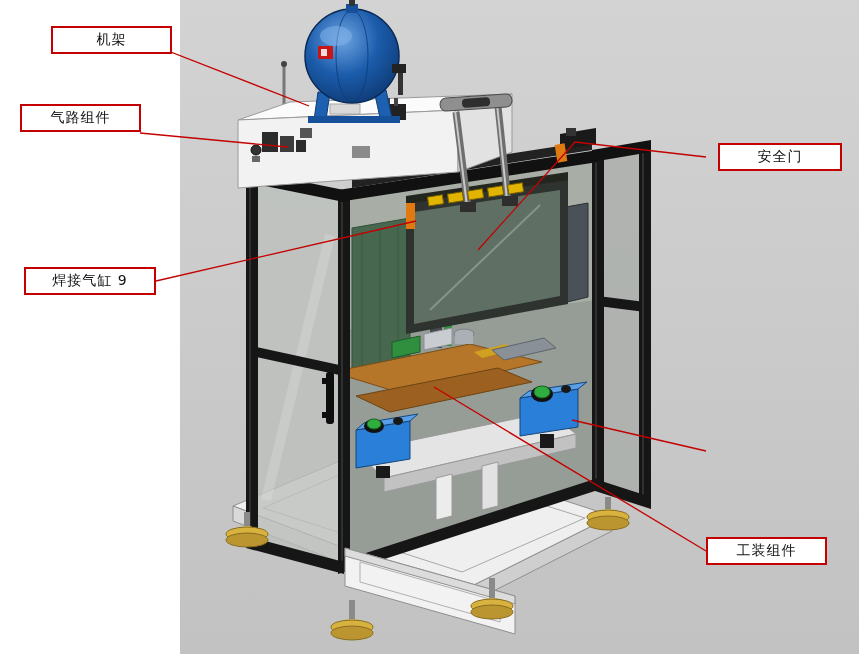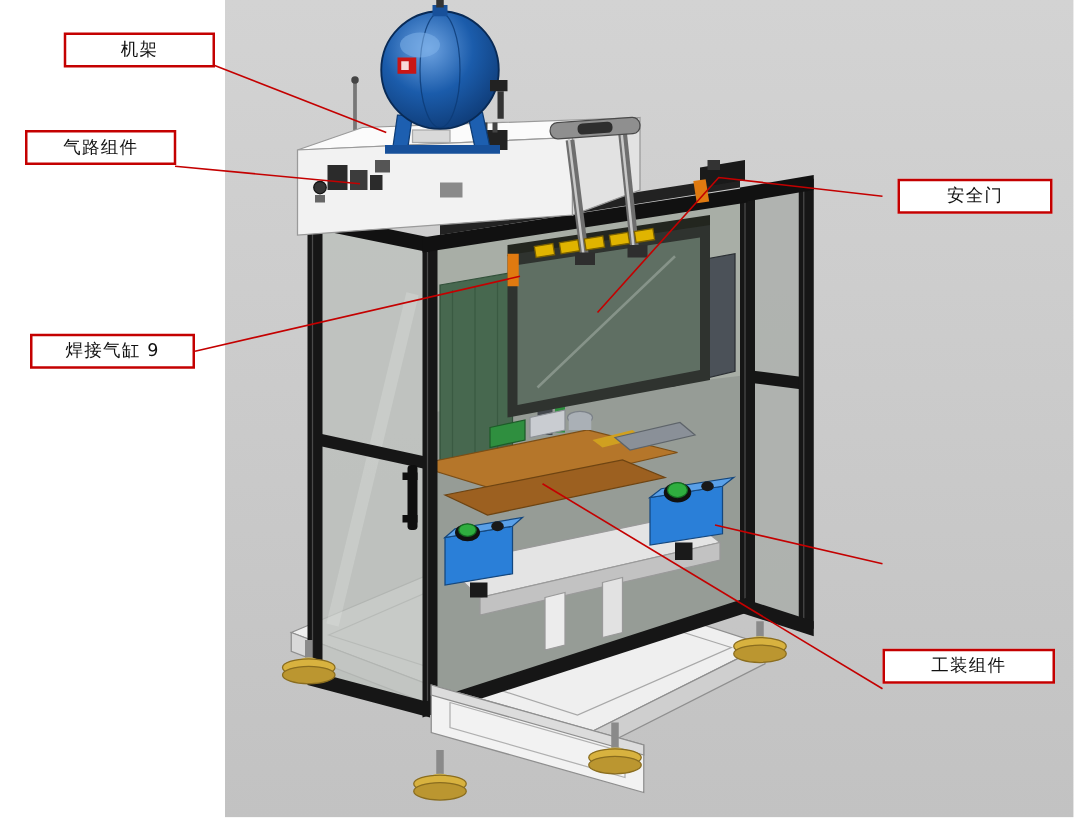--- a/index.html
+++ b/index.html
@@ -248,14 +248,14 @@
     <polyline points="706,157 575,142 478,250"></polyline>
     <line x1="706" y1="451" x2="572" y2="420"></line>
     <line x1="706" y1="551" x2="434" y2="387"></line>
   </g>
 </svg>
 
   <div class="callout-label" style="left:20px;top:26px;width:121px;margin-left:31px;">机架</div>
   <div class="callout-label" style="left:20px;top:104px;width:121px;">气路组件</div>
   <div class="callout-label" style="left:24px;top:267px;width:132px;">焊接气缸 9</div>
   <div class="callout-label" style="left:706px;top:143px;width:124px;margin-left:12px;">安全门</div>
-  <div class="callout-label" style="left:706px;top:519px;width:138px;">工装组件</div>
+  <div class="callout-label" style="left:706px;top:537px;width:121px;">工装组件</div>
 </div>
 
 </body></html>

